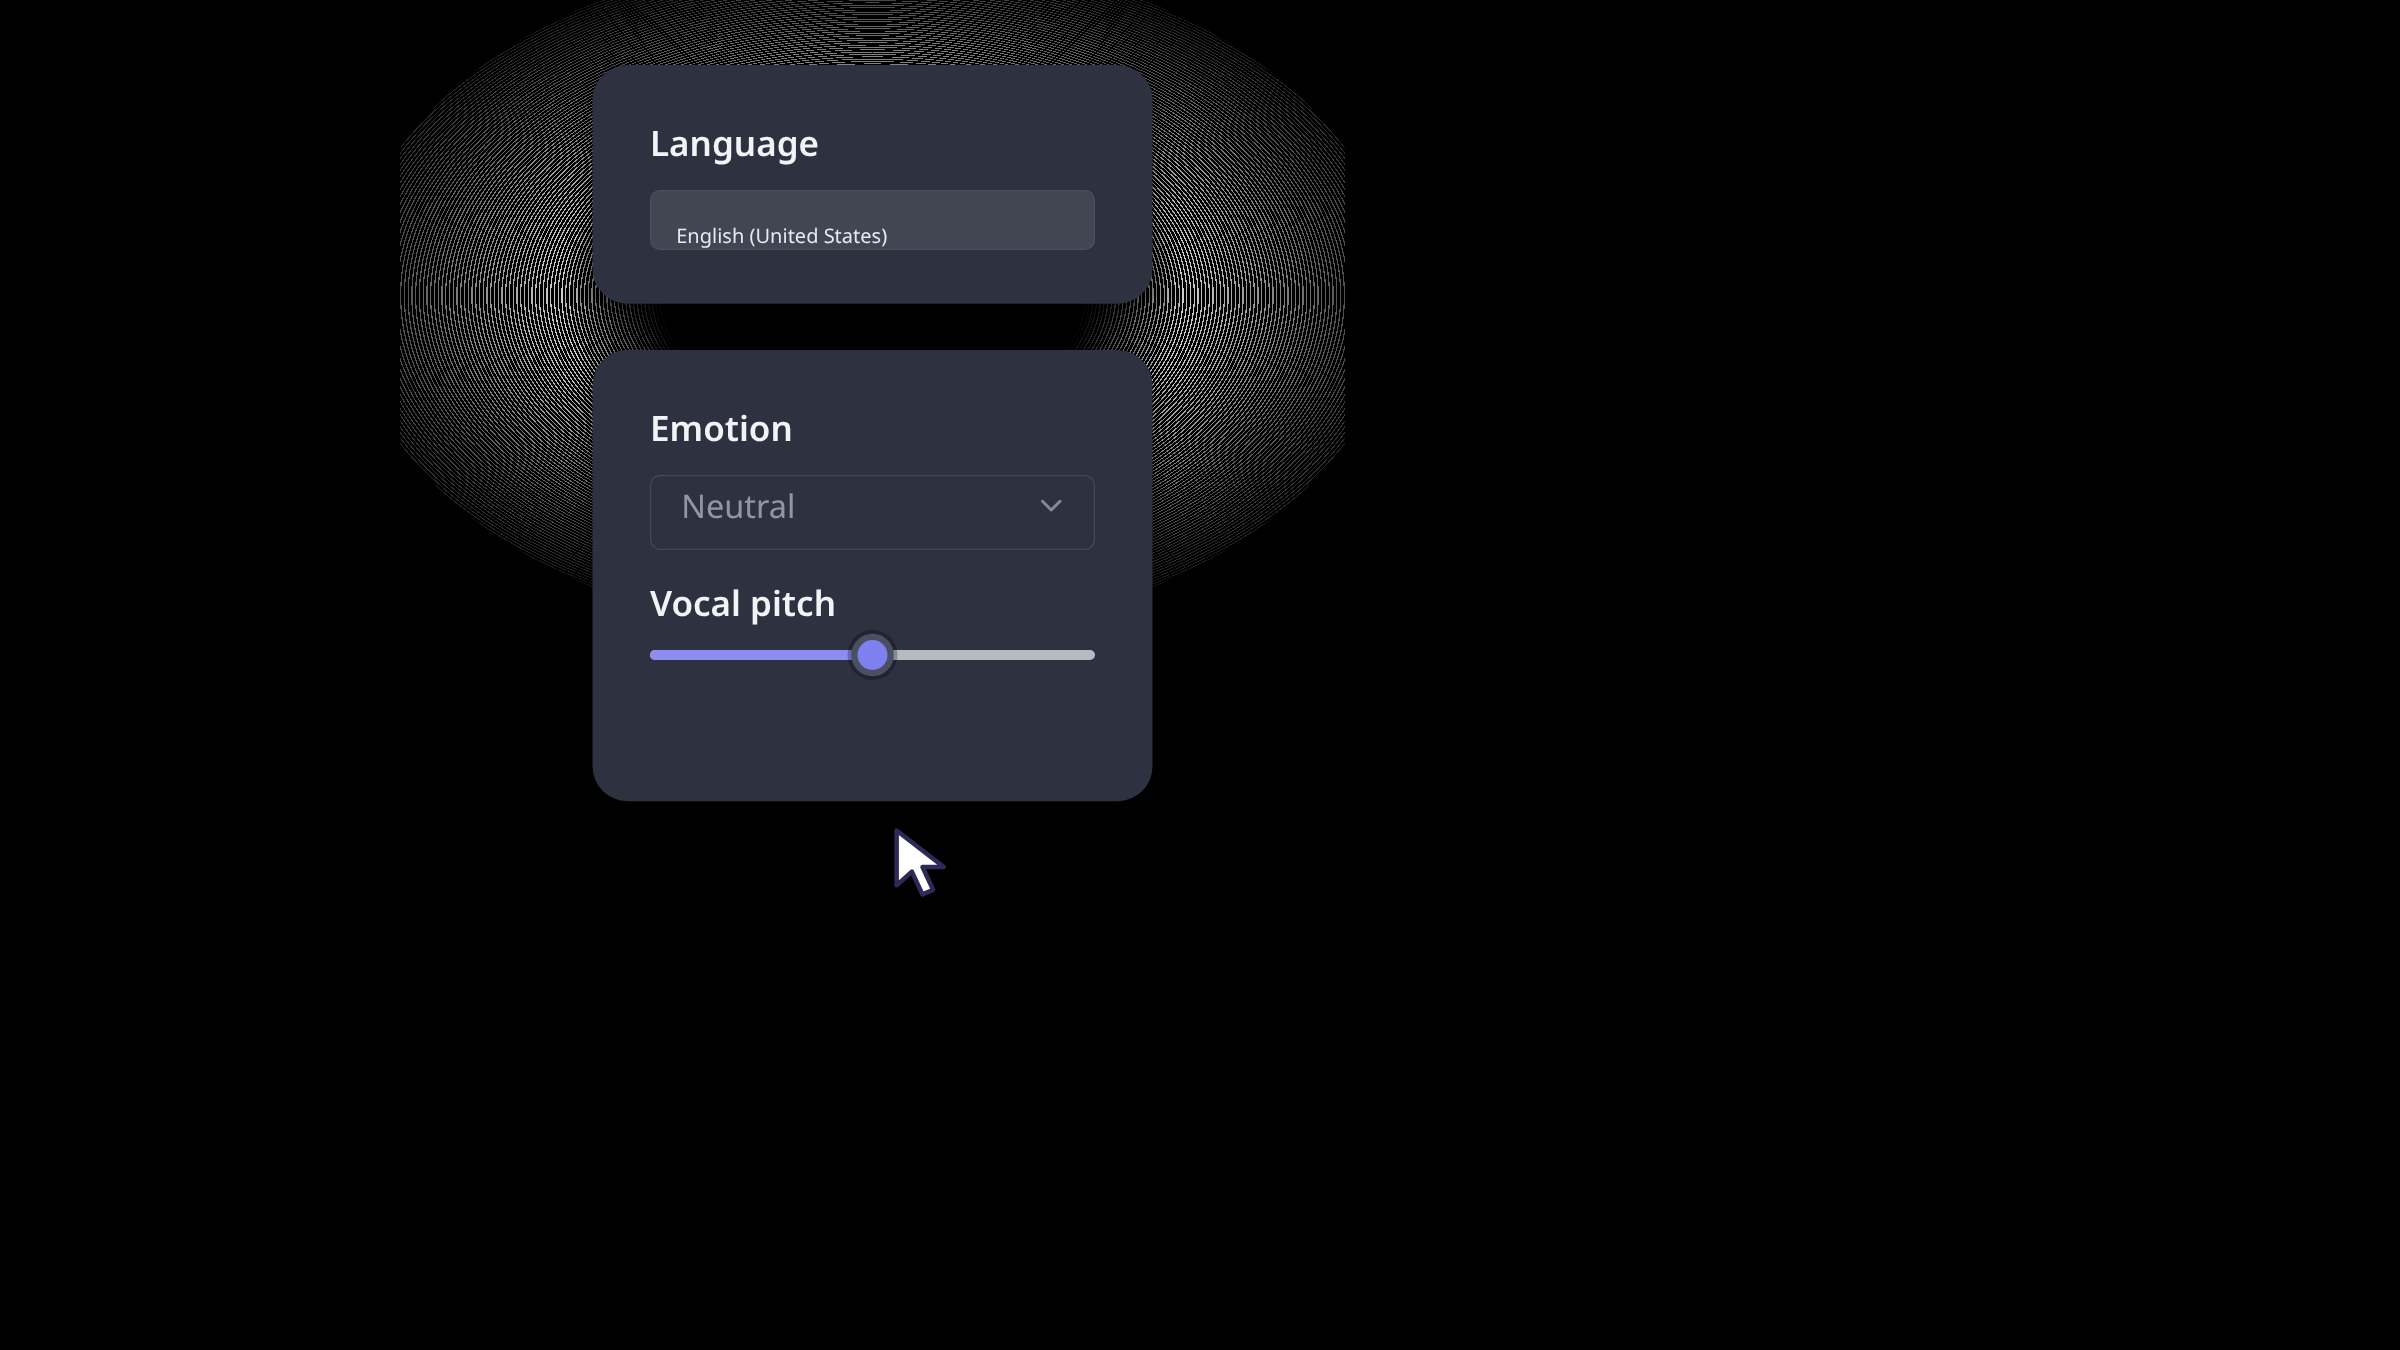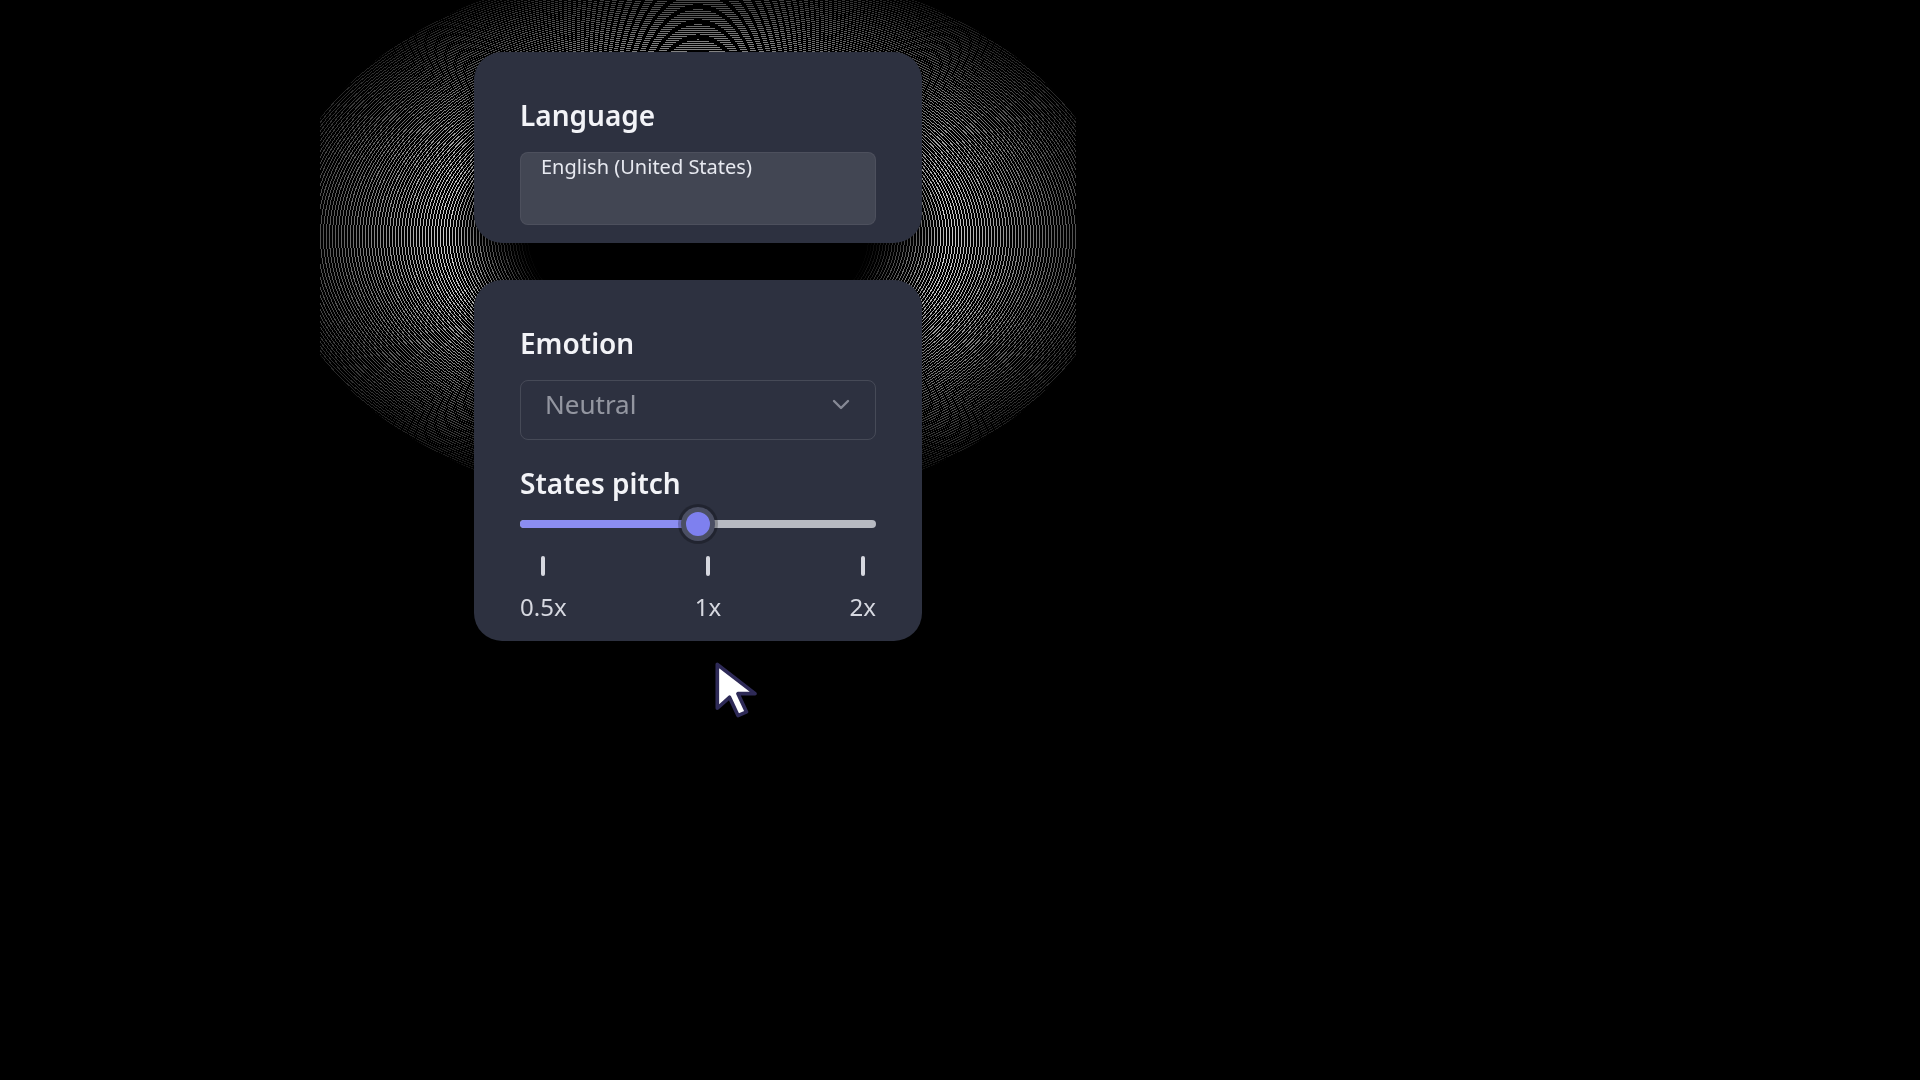--- a/index.html
+++ b/index.html
@@ -26,23 +26,23 @@
     position:absolute;left:474px;width:448px;border-radius:28px;background:#2d3140;
     box-shadow:0 8px 24px rgba(0,0,0,.55);color:#e9ebf2;
     padding:44px 46px;box-sizing:border-box;
   }
   .card.lang{top:52px;height:191px}
   .card.voice{top:280px;height:361px}
   .label{font-weight:600;font-size:28px;margin:0 0 18px 0;color:#f2f3f7}
   .label.sub{margin-top:24px}
   
   .field-readonly{
-    width:100%;height:73px;border-radius:8px;background:rgba(255,255,255,.10);
-    border:1px solid rgba(255,255,255,.06);display:flex;align-items:flex-start;padding:0 20px;
-    box-sizing:border-box;font-size:20px;color:#e7e9f0;
+    width:100%;height:48px;border-radius:8px;background:rgba(255,255,255,.10);
+    border:1px solid rgba(255,255,255,.06);display:flex;align-items:flex-end;padding:0 20px;
+    box-sizing:border-box;font-size:16px;color:#e7e9f0;
   }
   
   .select{
     width:100%;height:60px;border-radius:8px;background:transparent;border:1.5px solid rgba(255,255,255,.38);
     display:flex;align-items:center;justify-content:space-between;padding:0 22px 13px 24px;box-sizing:border-box;
     font-size:26px;color:#e7e9f0;cursor:pointer;
   }
   .select.locked{opacity:.55;border-color:rgba(255,255,255,.22);cursor:default}
   .chev{width:24px;height:24px;flex:0 0 24px}
   .chev svg{display:block}
@@ -88,40 +88,26 @@
     <div class="label">Emotion</div>
     <div class="select locked">
       <span>Neutral</span>
       <span class="chev">
         <svg viewBox="0 0 24 24">
             <path d="M5 9l7 7 7-7"></path>
           </svg>
       </span>
     </div>
 
-    <div class="label sub">States pitch</div>
+    <div class="label sub">Vocal pitch</div>
 
     <div class="slider-wrap">
       <div class="track">
         <div class="fill" id="pace-fill" style="width: 50%;"></div>
         <div class="thumb" id="pace-thumb" style="left: 50%;"></div>
-      </div>
-      <div class="ticks">
-        <div class="tick">
-            <div class="mark"></div>
-            <div class="tlabel">0.5x</div>
-          </div>
-        <div class="tick">
-            <div class="mark"></div>
-            <div class="tlabel">1x</div>
-          </div>
-        <div class="tick">
-            <div class="mark"></div>
-            <div class="tlabel">2x</div>
-          </div>
       </div>
     </div>
 
   </div>
 
   <div class="cursor" id="cursor" style="left: 712px; top: 662px;">
     <svg viewBox="0 0 40 46" width="52" height="56">
       <path d="M3 2 L3 38 L13 29 L20 44 L27 41 L20 26 L34 26 Z" fill="#ffffff" stroke="#2e2a57" stroke-width="3" stroke-linejoin="round"></path>
     </svg>
   </div>

